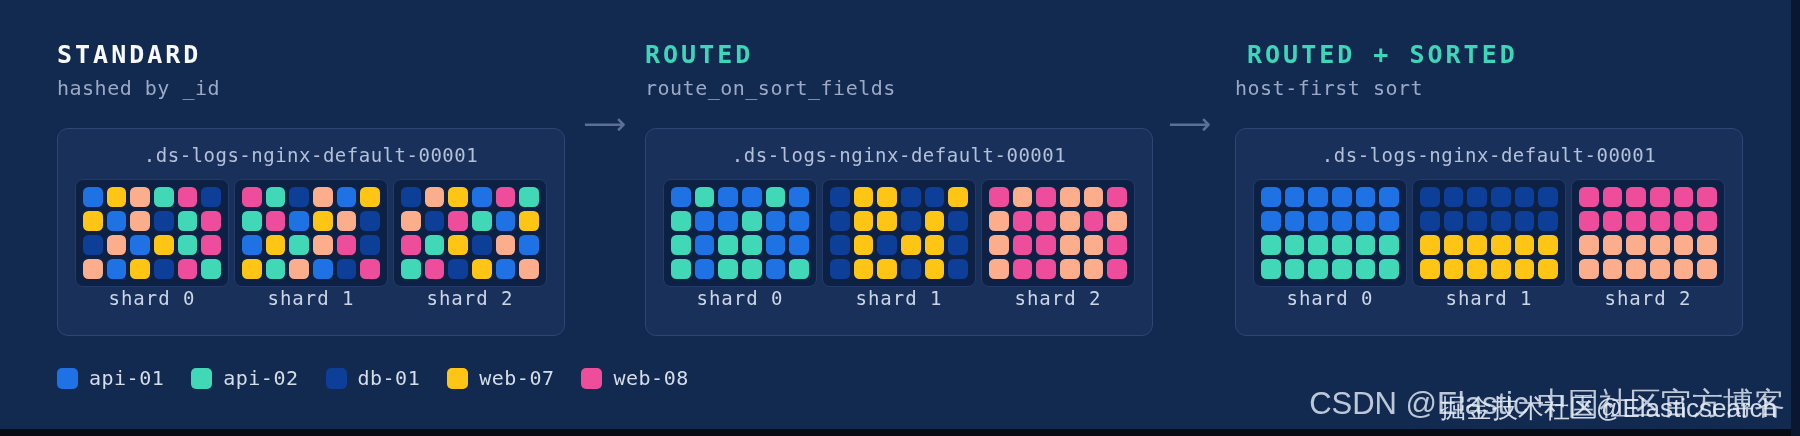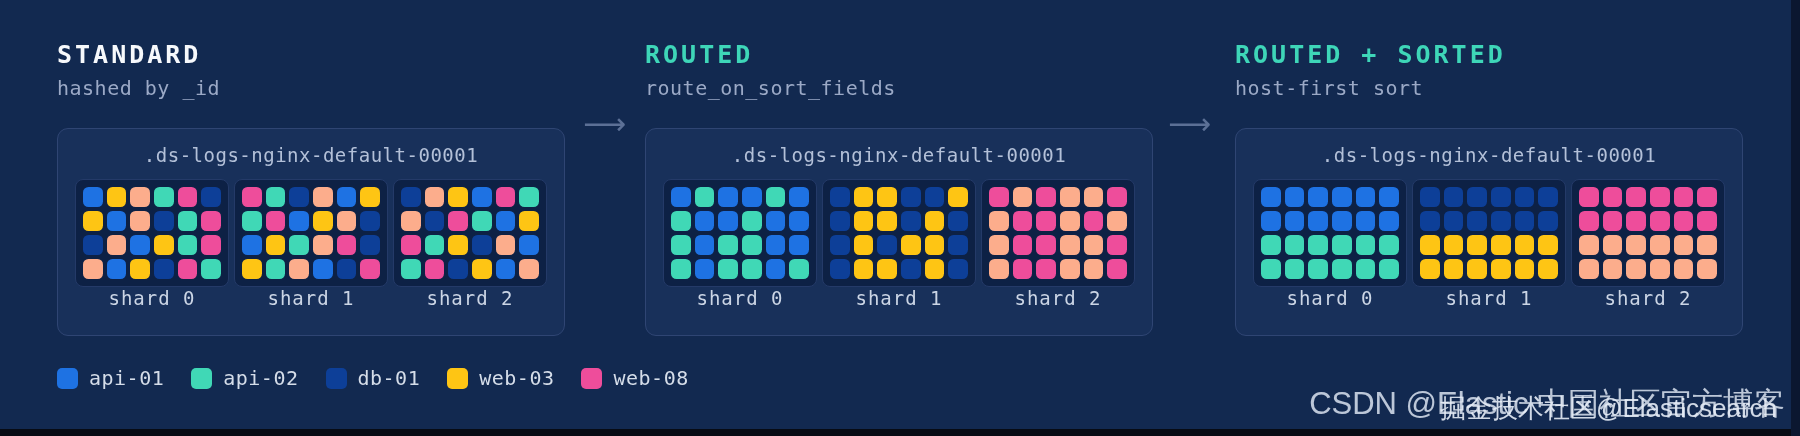--- a/index.html
+++ b/index.html
@@ -260,21 +260,21 @@
             </div>
             <div class="shard-label">shard 2</div>
           </div>
         </div>
     </div>
   </div>
 
   <div class="arrow" style="left:1168px">⟶</div>
 
   <div class="col" style="left:1235px">
-    <div class="p-title" style="color: rgb(62, 214, 184);">ROUTED + SORTED</div>
+    <div class="p-title" style="color: rgb(62, 214, 184); margin-left: 12px;">ROUTED + SORTED</div>
     <div class="p-sub">host-first sort</div>
     <div class="panel">
       <div class="index-name">.ds-logs-nginx-default-00001</div>
       <div class="shards">
           <div class="shard">
             <div class="shard-box">
               <div class="cell" style="background: rgb(30, 114, 227);"></div>
               <div class="cell" style="background: rgb(30, 114, 227);"></div>
               <div class="cell" style="background: rgb(30, 114, 227);"></div>
               <div class="cell" style="background: rgb(30, 114, 227);"></div>
@@ -371,21 +371,21 @@
       <div class="legend-item">
         <span class="swatch" style="background: rgb(64, 216, 182);"></span>
         <span class="legend-label">api-02</span>
       </div>
       <div class="legend-item">
         <span class="swatch" style="background: rgb(13, 63, 152);"></span>
         <span class="legend-label">db-01</span>
       </div>
       <div class="legend-item">
         <span class="swatch" style="background: rgb(254, 197, 20);"></span>
-        <span class="legend-label">web-03</span>
+        <span class="legend-label">web-07</span>
       </div>
       <div class="legend-item">
         <span class="swatch" style="background: rgb(238, 77, 155);"></span>
         <span class="legend-label">web-08</span>
       </div>
     </div>
 
   <div class="watermark wm-csdn">CSDN @Elastic 中国社区官方博客</div>
   <div class="watermark wm-juejin">掘金技术社区@Elasticsearch</div>
 

